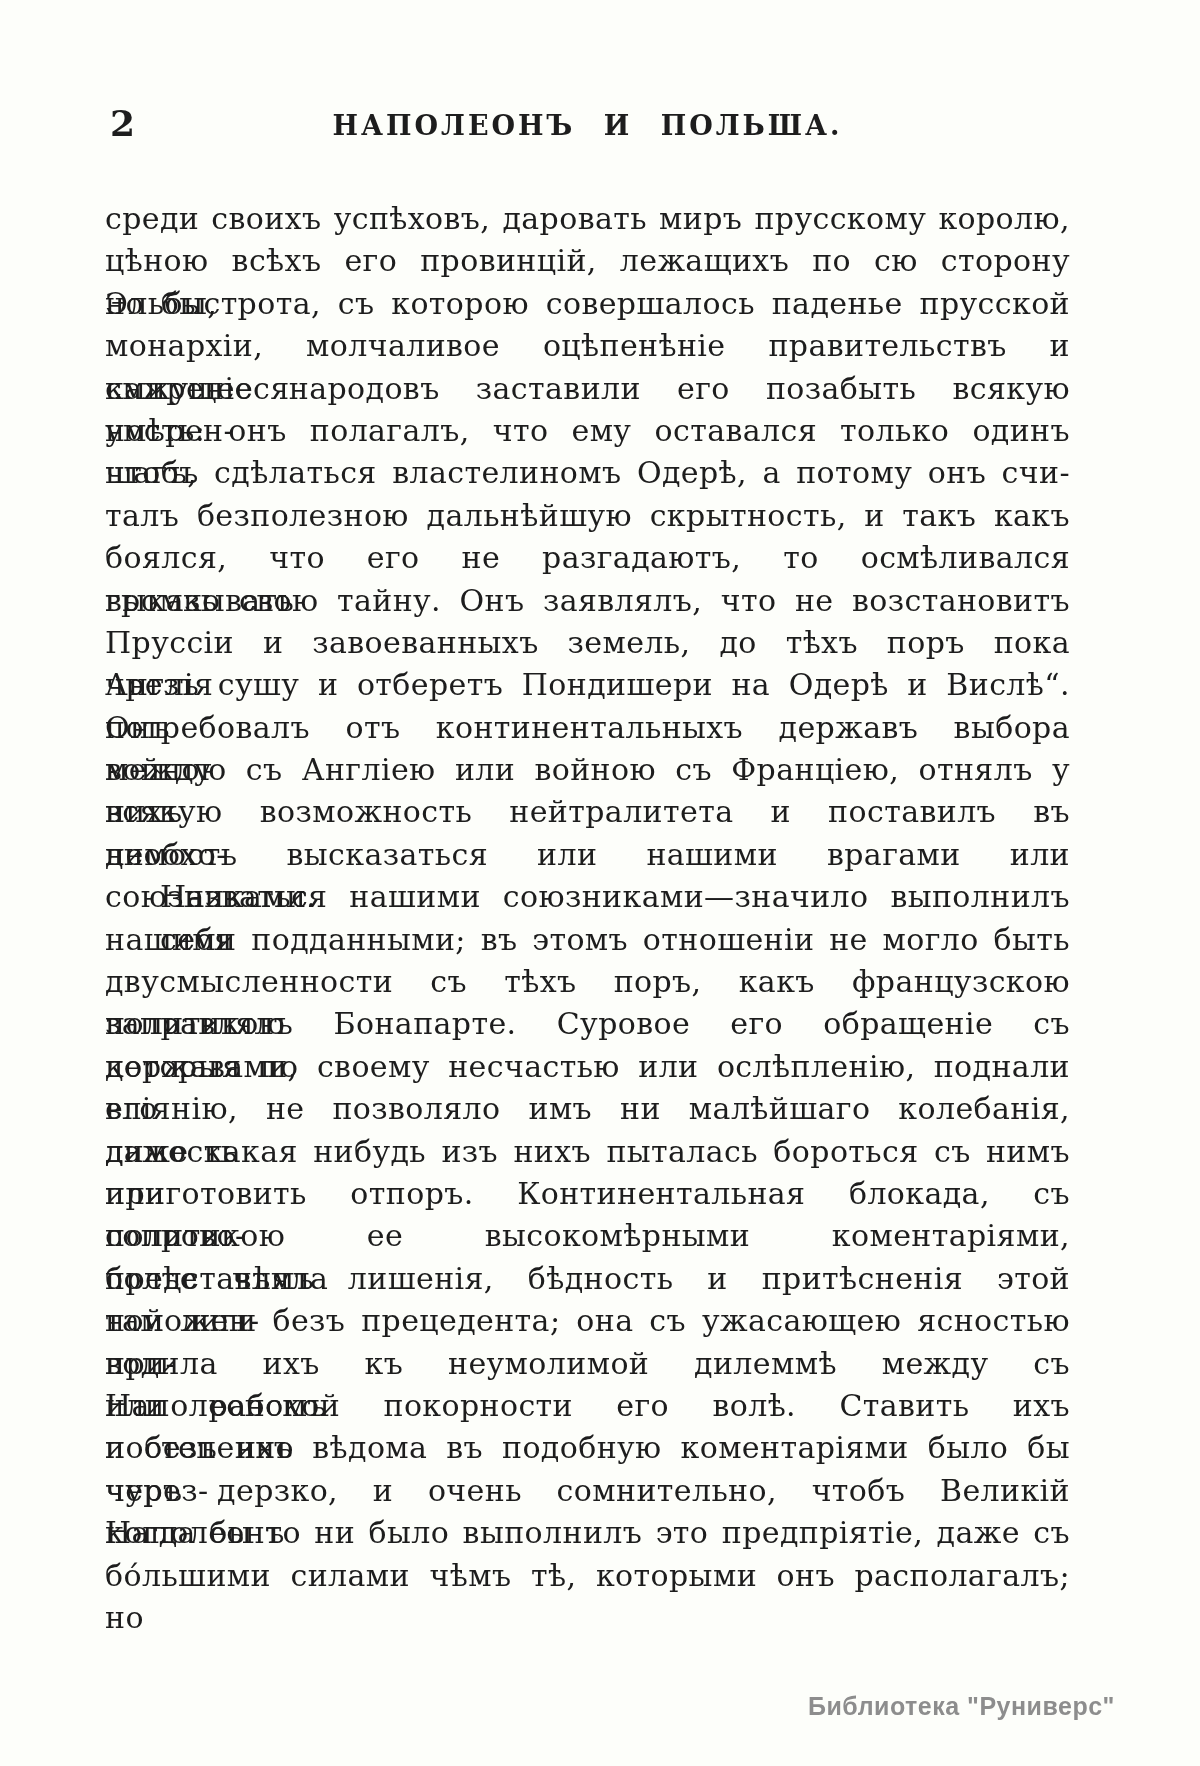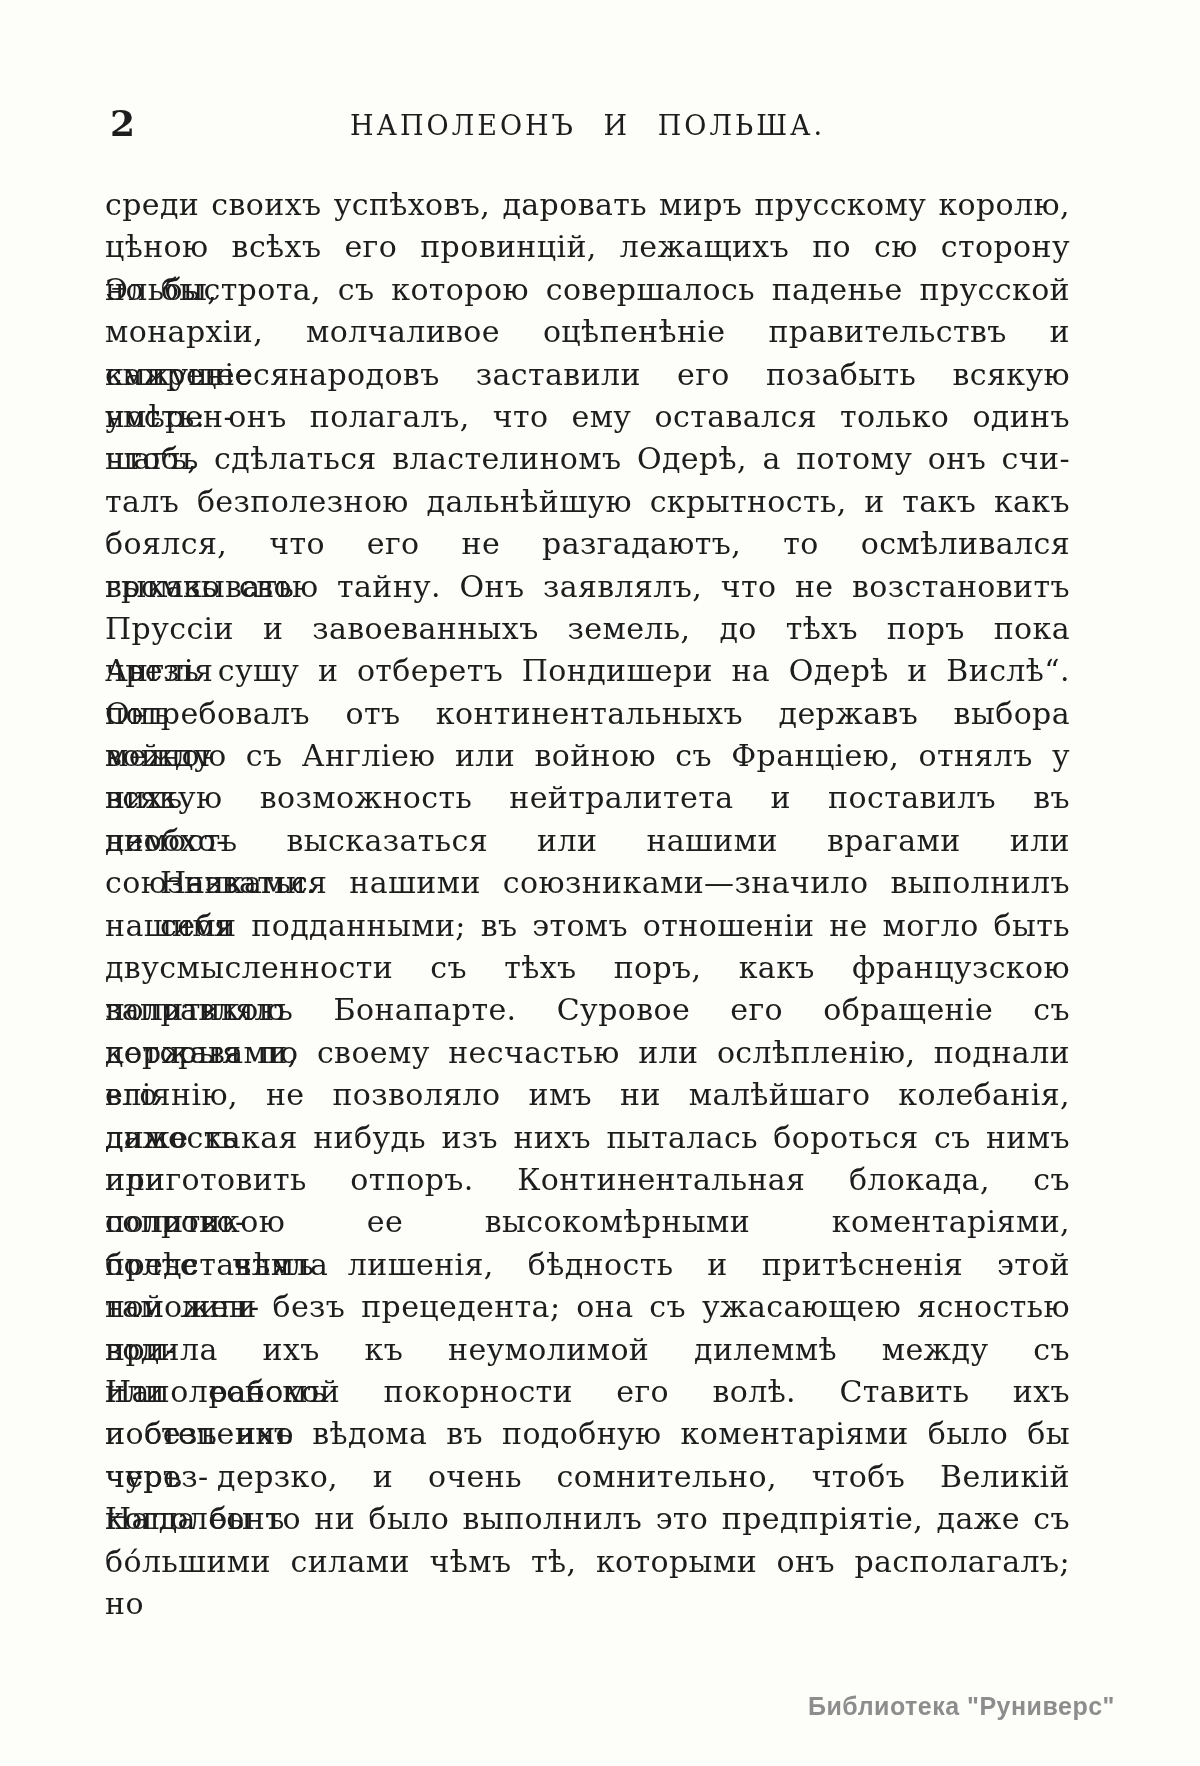--- a/index.html
+++ b/index.html
@@ -24,28 +24,28 @@
     font-weight: bold;
     letter-spacing: 1px;
   }
   .running-title {
     position: absolute;
     left: 105px;
     width: 965px;
     top: 110px;
     text-align: center;
     font-size: 27px;
-    font-weight: normal;
+    font-weight: bold;
     letter-spacing: 3px;
     word-spacing: 16px;
   }
   .textblock {
     position: absolute;
     left: 105px;
-    top: 184px;
+    top: 198px;
     width: 965px;
   }
   .line {
     height: 42.4px;
     line-height: 42.4px;
     font-size: 30px;
     letter-spacing: 0.4px;
     word-spacing: 2px;
     text-align: justify;
     -moz-text-align-last: justify;

